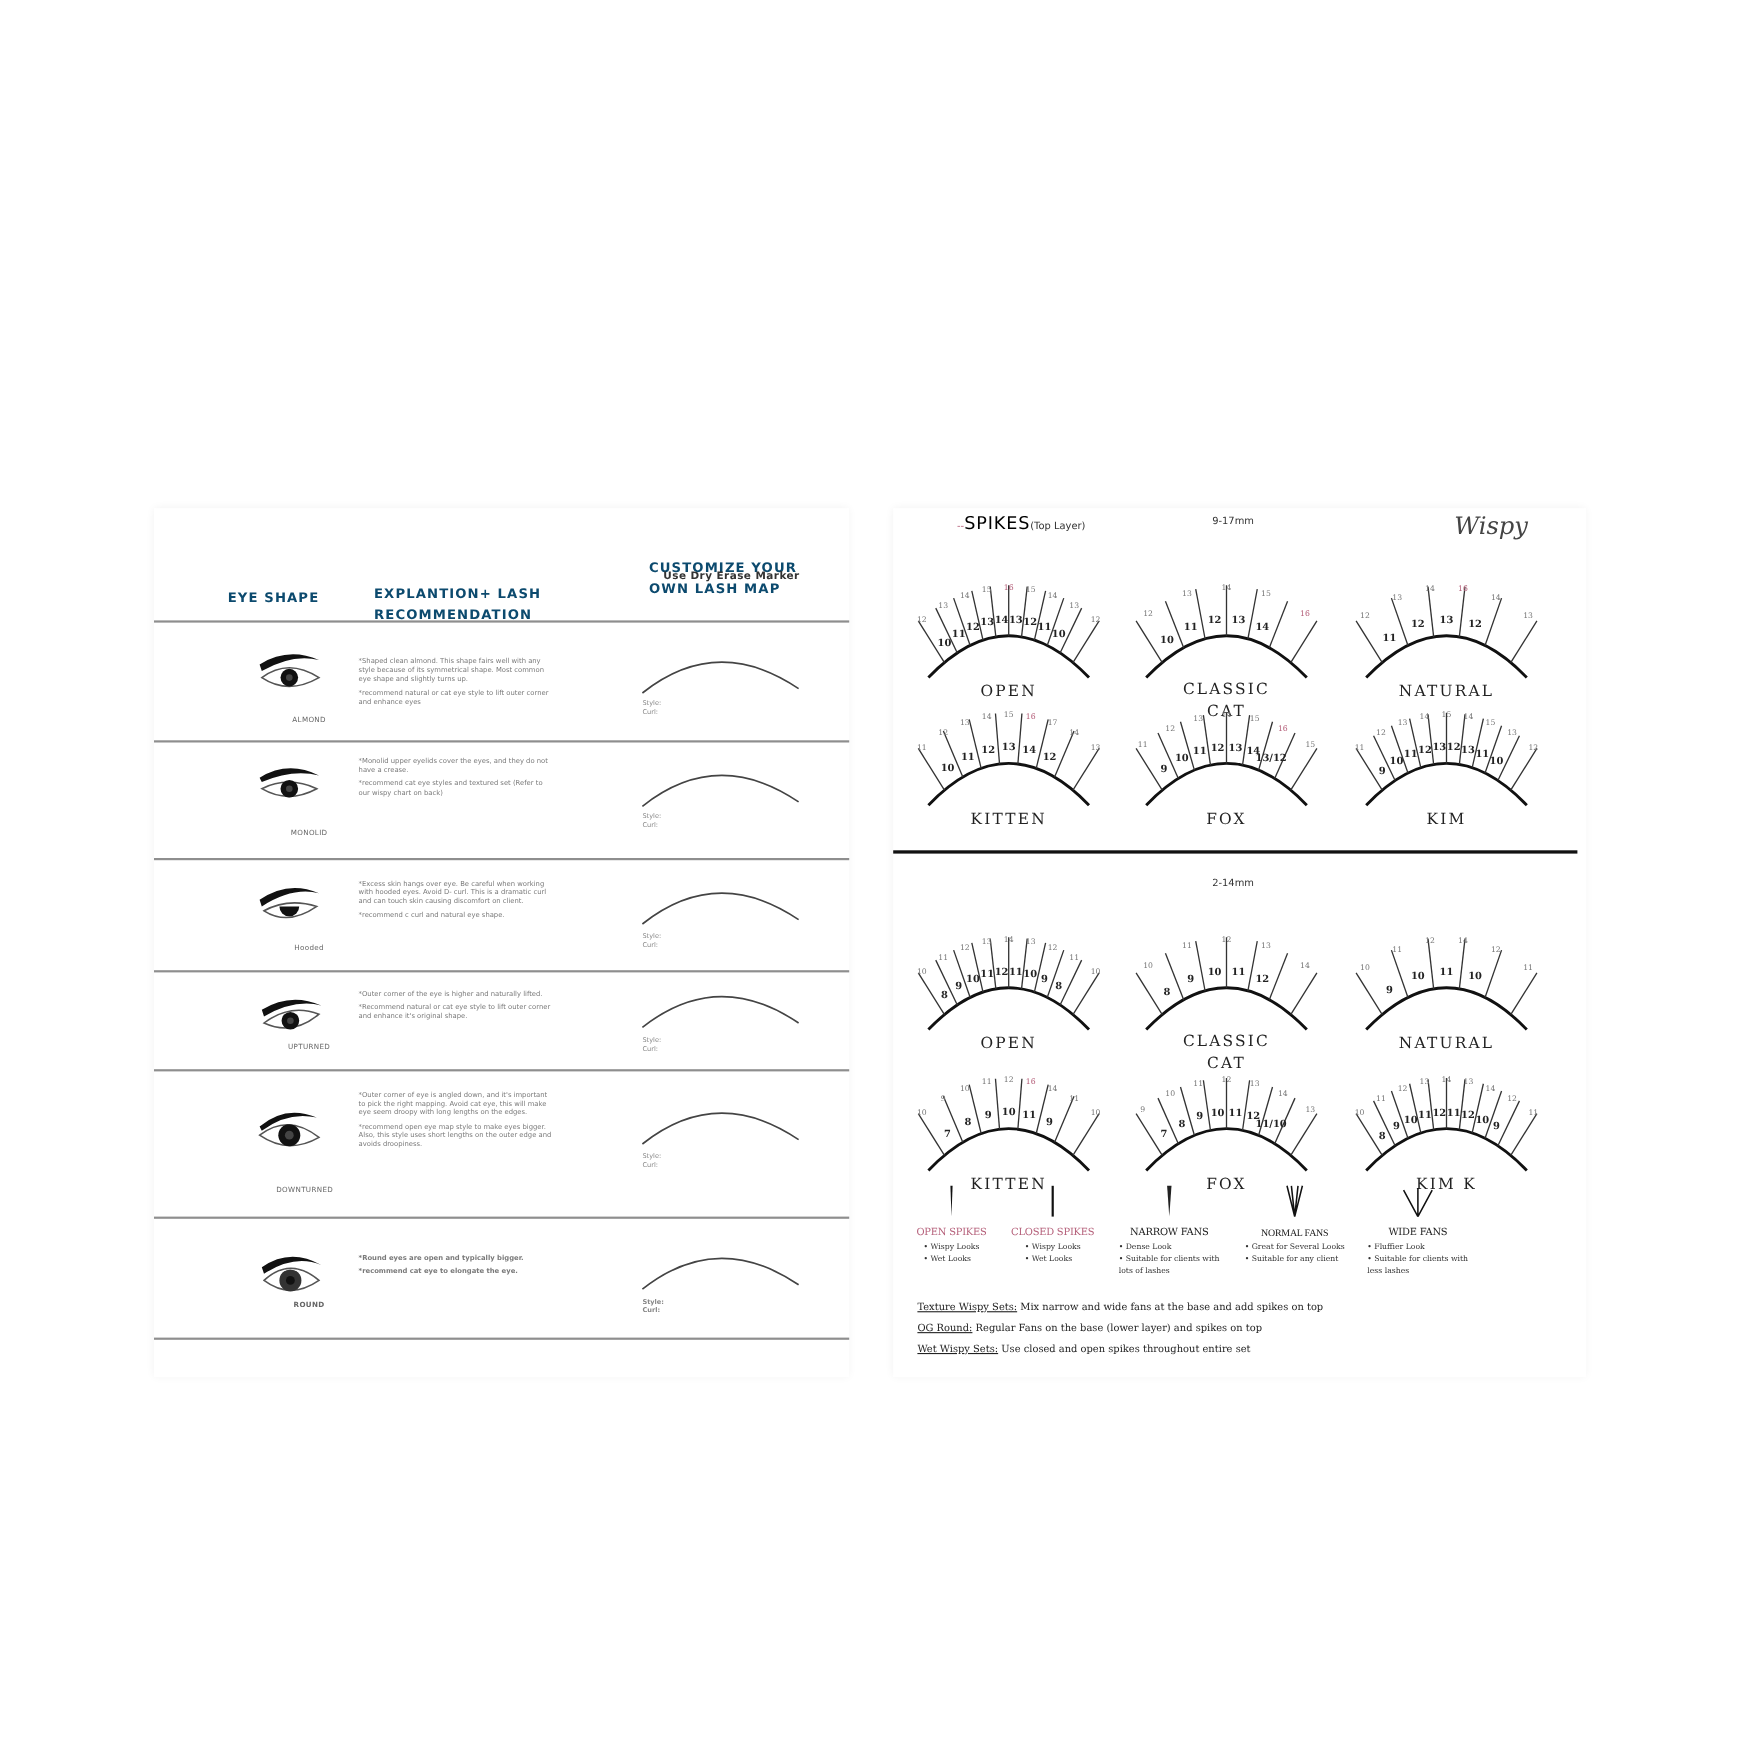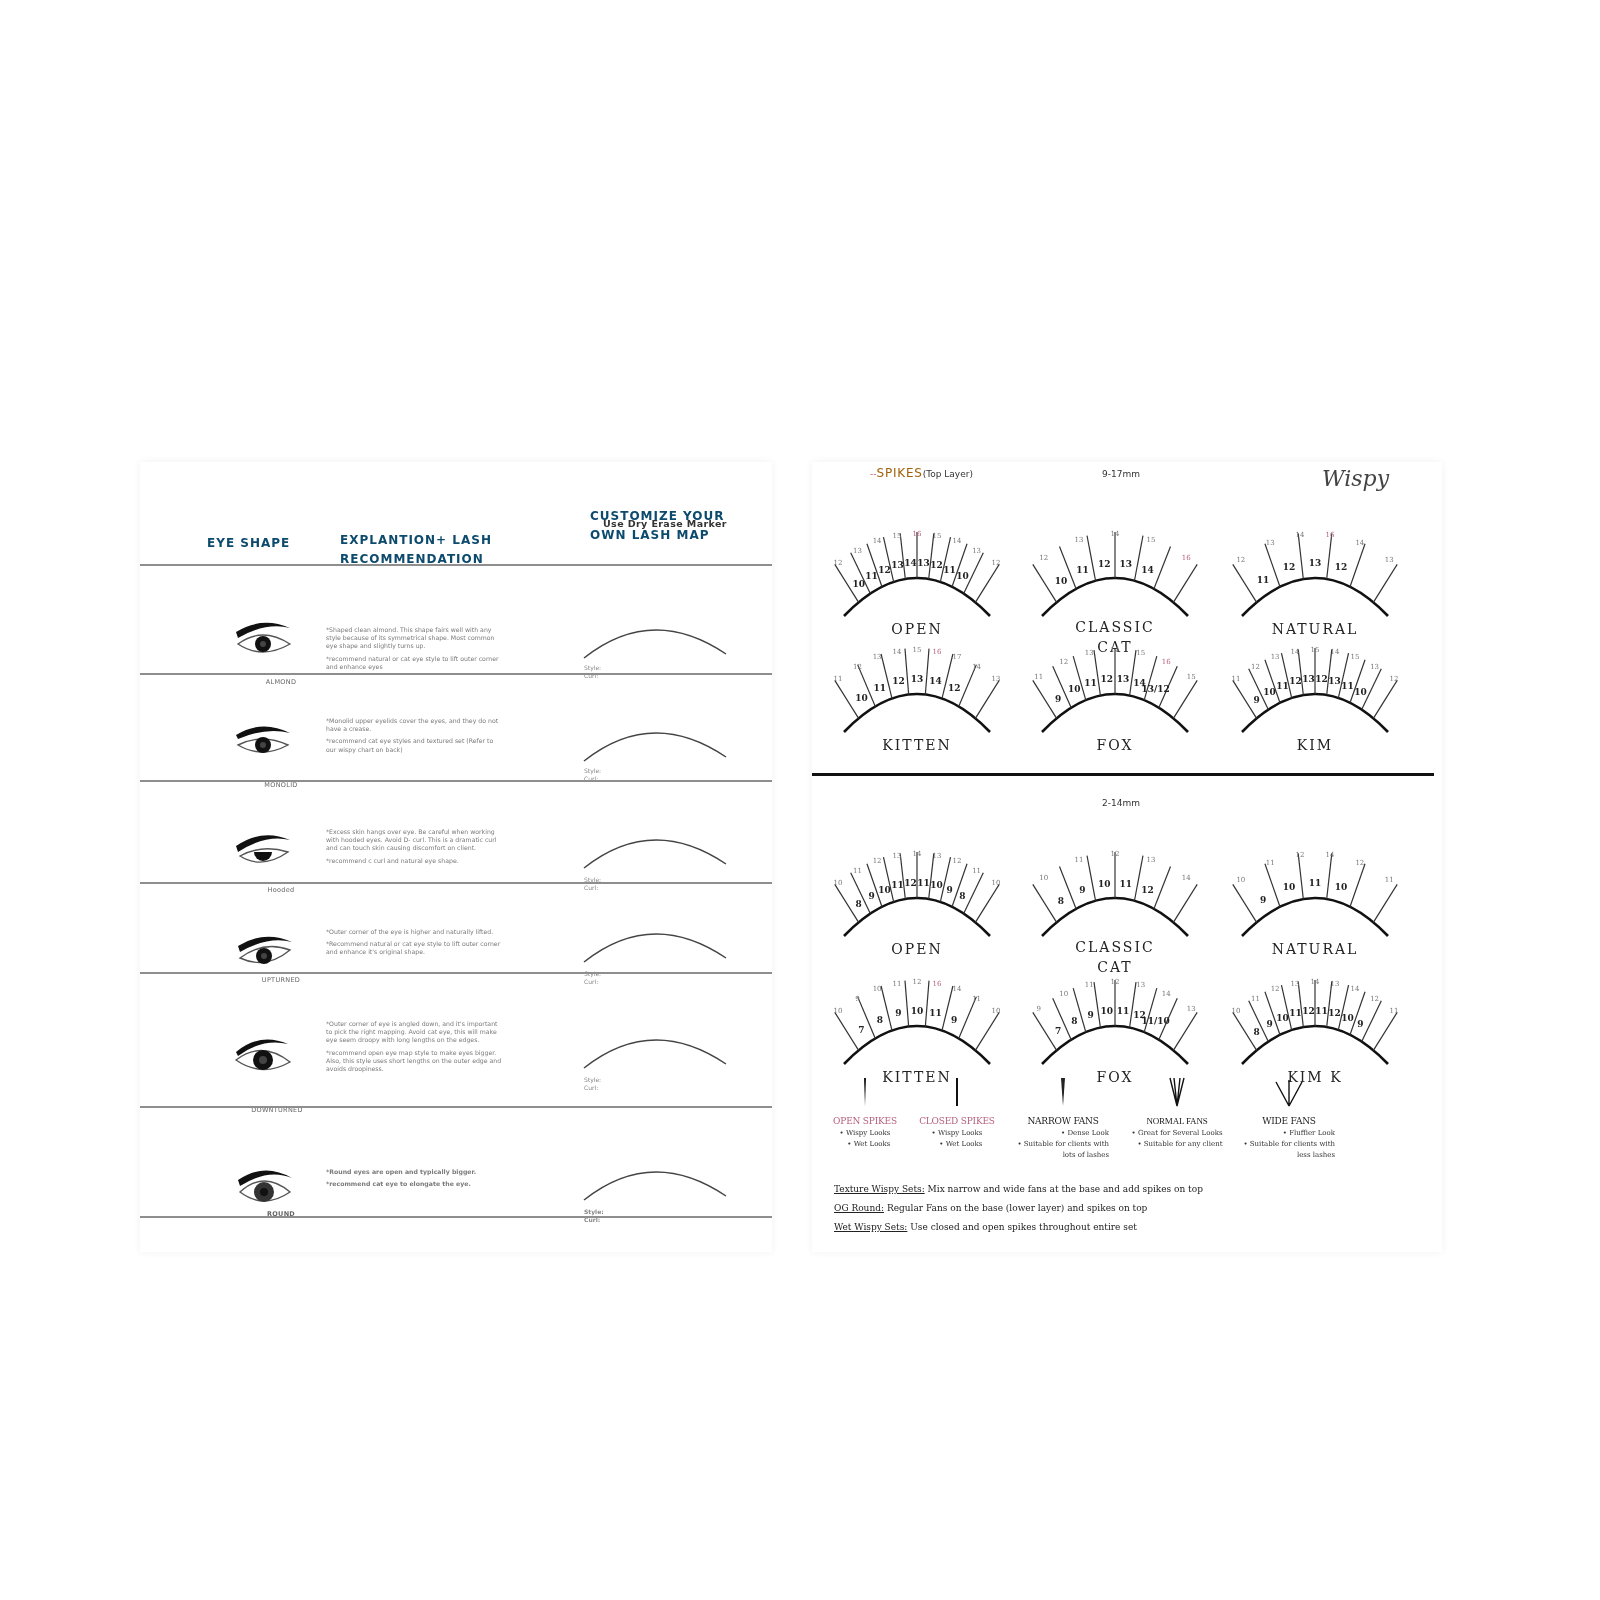--- a/index.html
+++ b/index.html
@@ -6,39 +6,39 @@
   body { width:1600px; height:1600px; position:relative; overflow:hidden; font-family:"DejaVu Sans", sans-serif; color:#222; }
   .card { position:absolute; background:#fff; box-shadow:0 0 8px rgba(0,0,0,0.06); }
   #left-card { left:140px; top:462px; width:632px; height:790px; }
   #right-card { left:812px; top:462px; width:630px; height:790px; }
 
   
   .lhdr { position:absolute; top:0; left:0; width:100%; height:115px; }
   .lhdr .h { position:absolute; font-weight:bold; font-size:12px; letter-spacing:1px; line-height:19px; color:#0c4a6e;margin-top:28px; }
   .lhdr .sub { position:absolute; font-weight:bold; font-size:9.5px; letter-spacing:0.4px; color:#333; }
   .divider { position:absolute; left:0; width:100%; height:2px; background:#8e8e8e; }
-  .row { position:absolute; left:0; width:100%;margin-top:28px; }
+  .row { position:absolute; left:0; width:100%; }
   .row .eye { position:absolute; left:92px; width:66px; height:44px; }
   .row .eye-label { position:absolute; font-size:6.5px; color:#666; letter-spacing:0.3px; width:70px; text-align:center; }
   .row .expl { position:absolute; left:186px; width:178px; font-size:6.2px; line-height:8.2px; color:#7a7a7a; }
   .row .expl p { margin:0 0 4px 0; }
   .row .curve { position:absolute; left:440px; width:150px; height:40px; }
   .row .sc { position:absolute; left:444px; font-size:6px; line-height:8px; color:#888; }
 
   
   .rtop-label { position:absolute; font-size:9px; color:#333; }
-  .spikes { color:#a16207; font-size:12px; letter-spacing:0.8px; }
+  .spikes { color:#000000; font-size:16px; letter-spacing:0.8px; }
   .wispy { position:absolute; left:510px; top:4px; font-family:"DejaVu Serif", serif; font-style:italic; font-size:22px; color:#444; }
   .map { position:absolute; width:170px; height:110px; }
   .map svg { position:absolute; left:0; top:0; }
   .map .name { position:absolute; width:100%; text-align:center; font-family:"DejaVu Serif", serif; font-size:14px; letter-spacing:2px; color:#222; line-height:20px;margin-top:41px; }
   .mid-rule { position:absolute; left:0; top:311px; width:622px; height:3px; background:#111; }
   .fan { position:absolute; width:110px; text-align:center; }
   .fan .ft { font-family:"DejaVu Serif", serif; font-size:9px; letter-spacing:-0.2px; margin-top:4px; }
-  .fan ul { margin:2px 0 0 0; padding:0; list-style:none; text-align:right; display:inline-block; }
+  .fan ul { margin:2px 0 0 0; padding:0; list-style:none; text-align:left; display:inline-block; }
   .fan li { font-family:"DejaVu Serif", serif; font-size:7px; line-height:11px; color:#333; }
   .fan li::before { content:"• "; }
   .notes { position:absolute; left:22px; top:718px; font-family:"DejaVu Serif", serif; font-size:9px; line-height:19px; color:#222; }
   .notes u { text-decoration:underline; }
 </style>
 </head>
 <body>
 
 <div class="card" id="left-card">
   <div class="lhdr">

